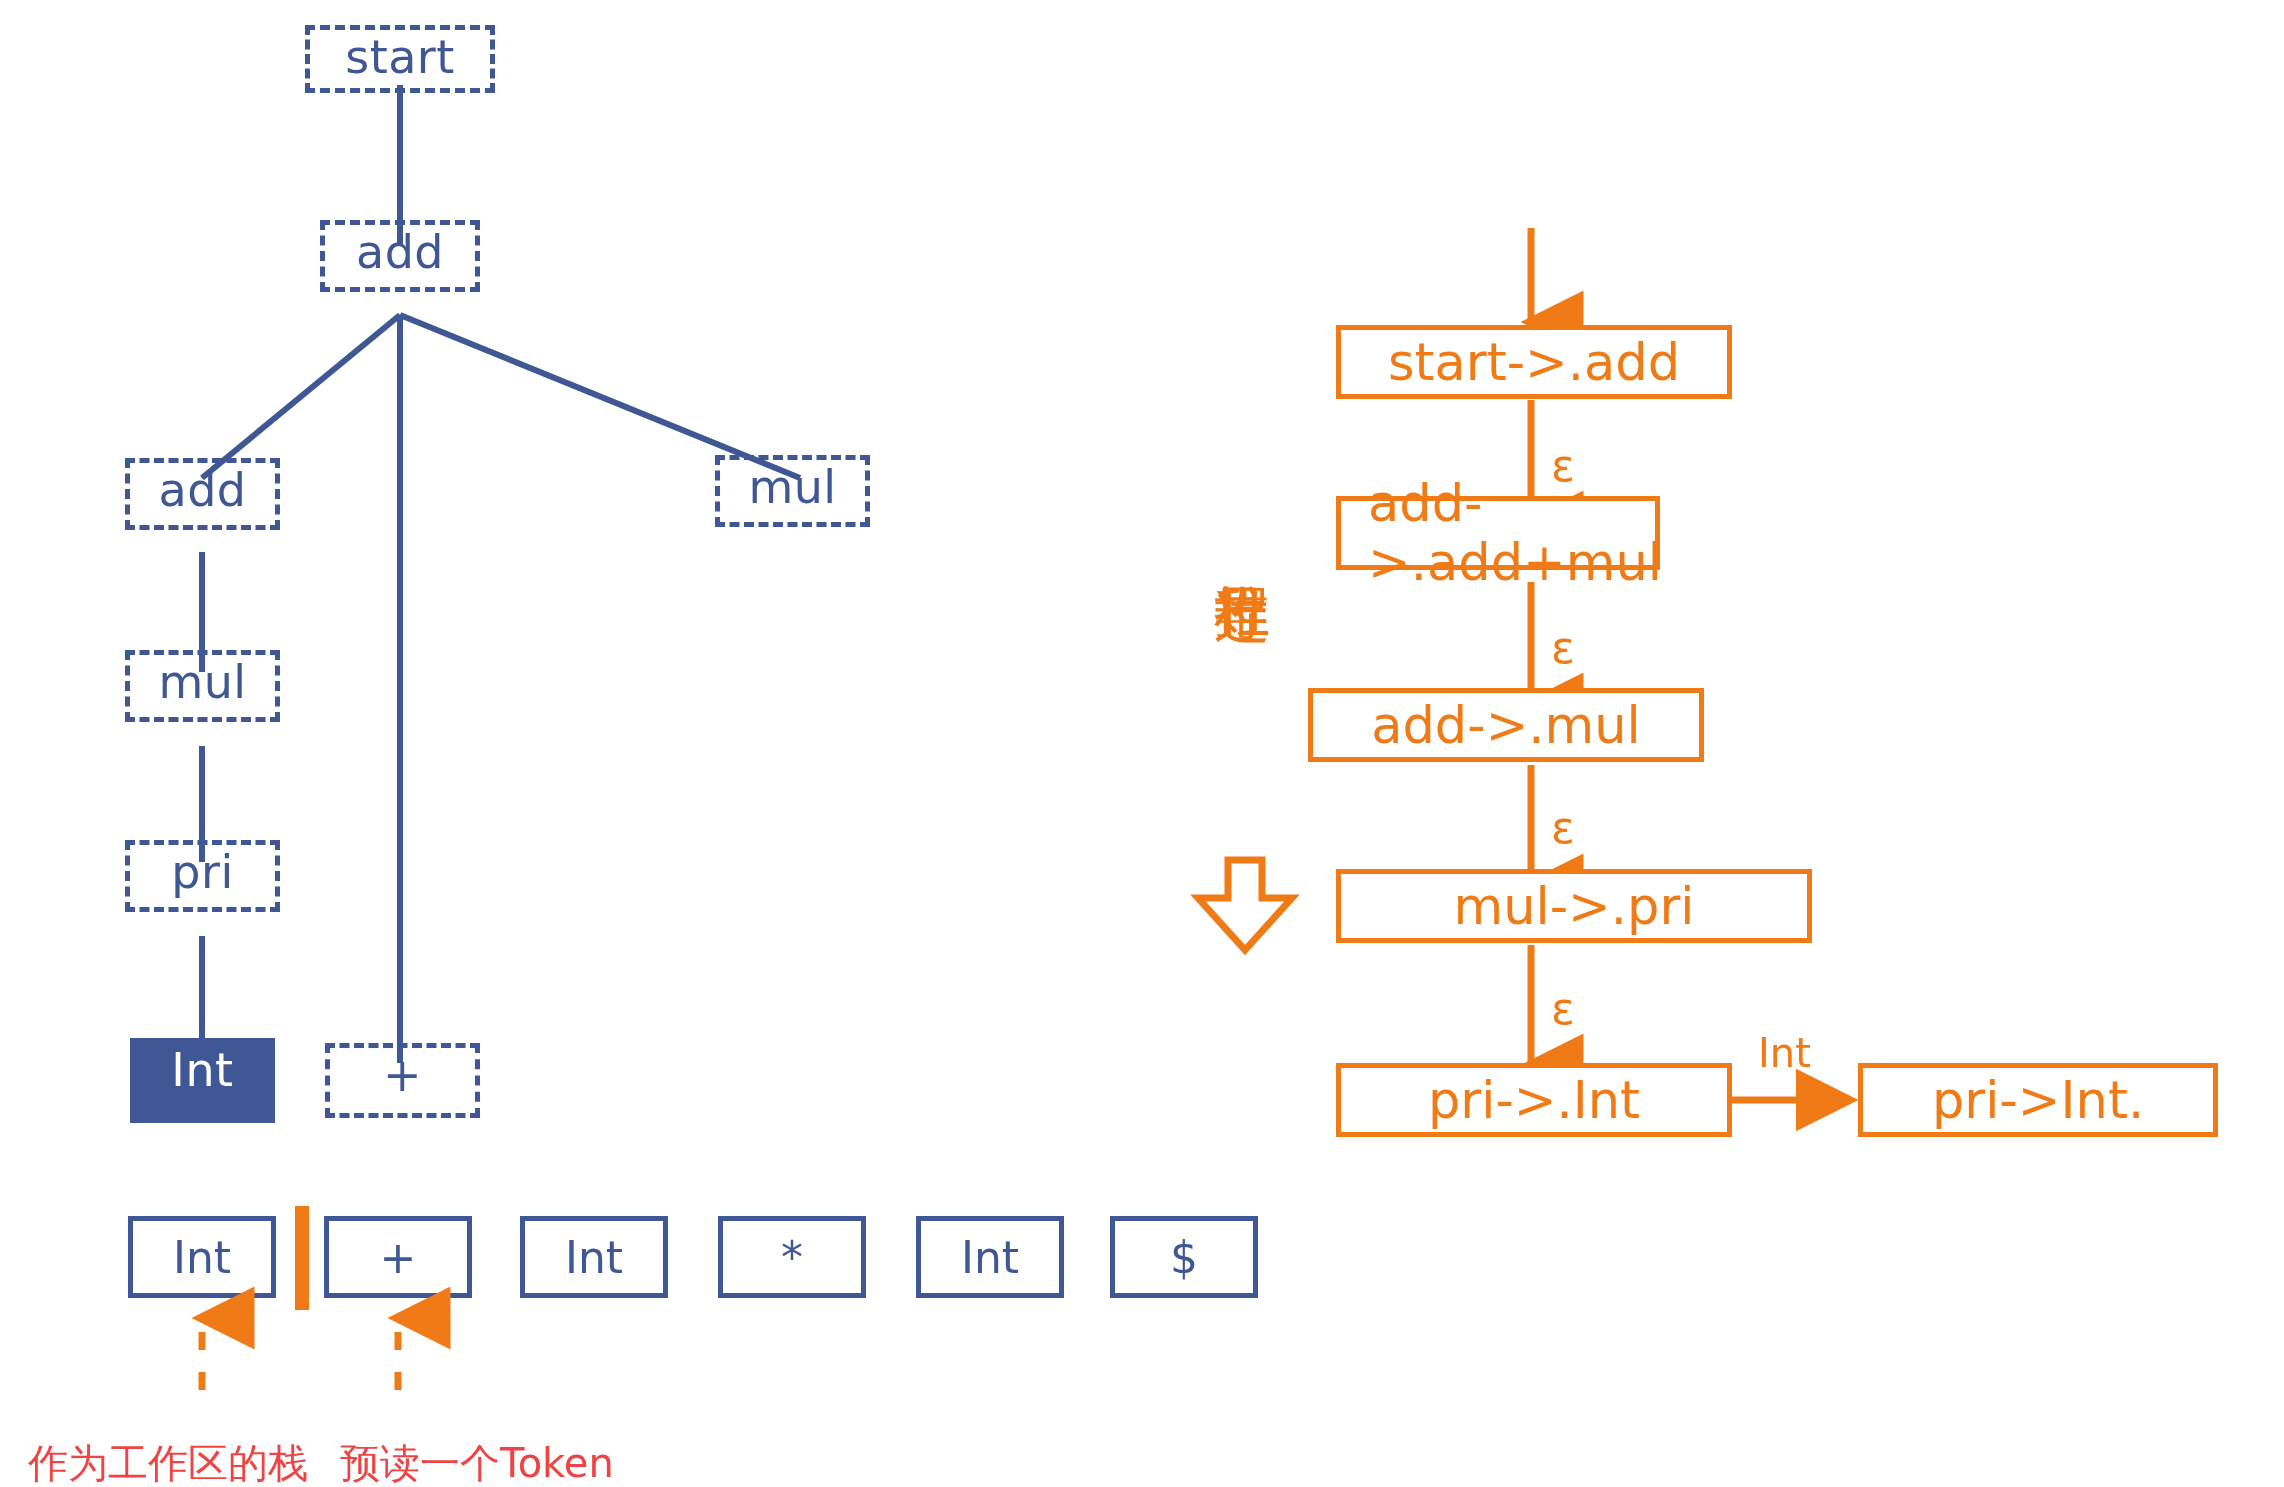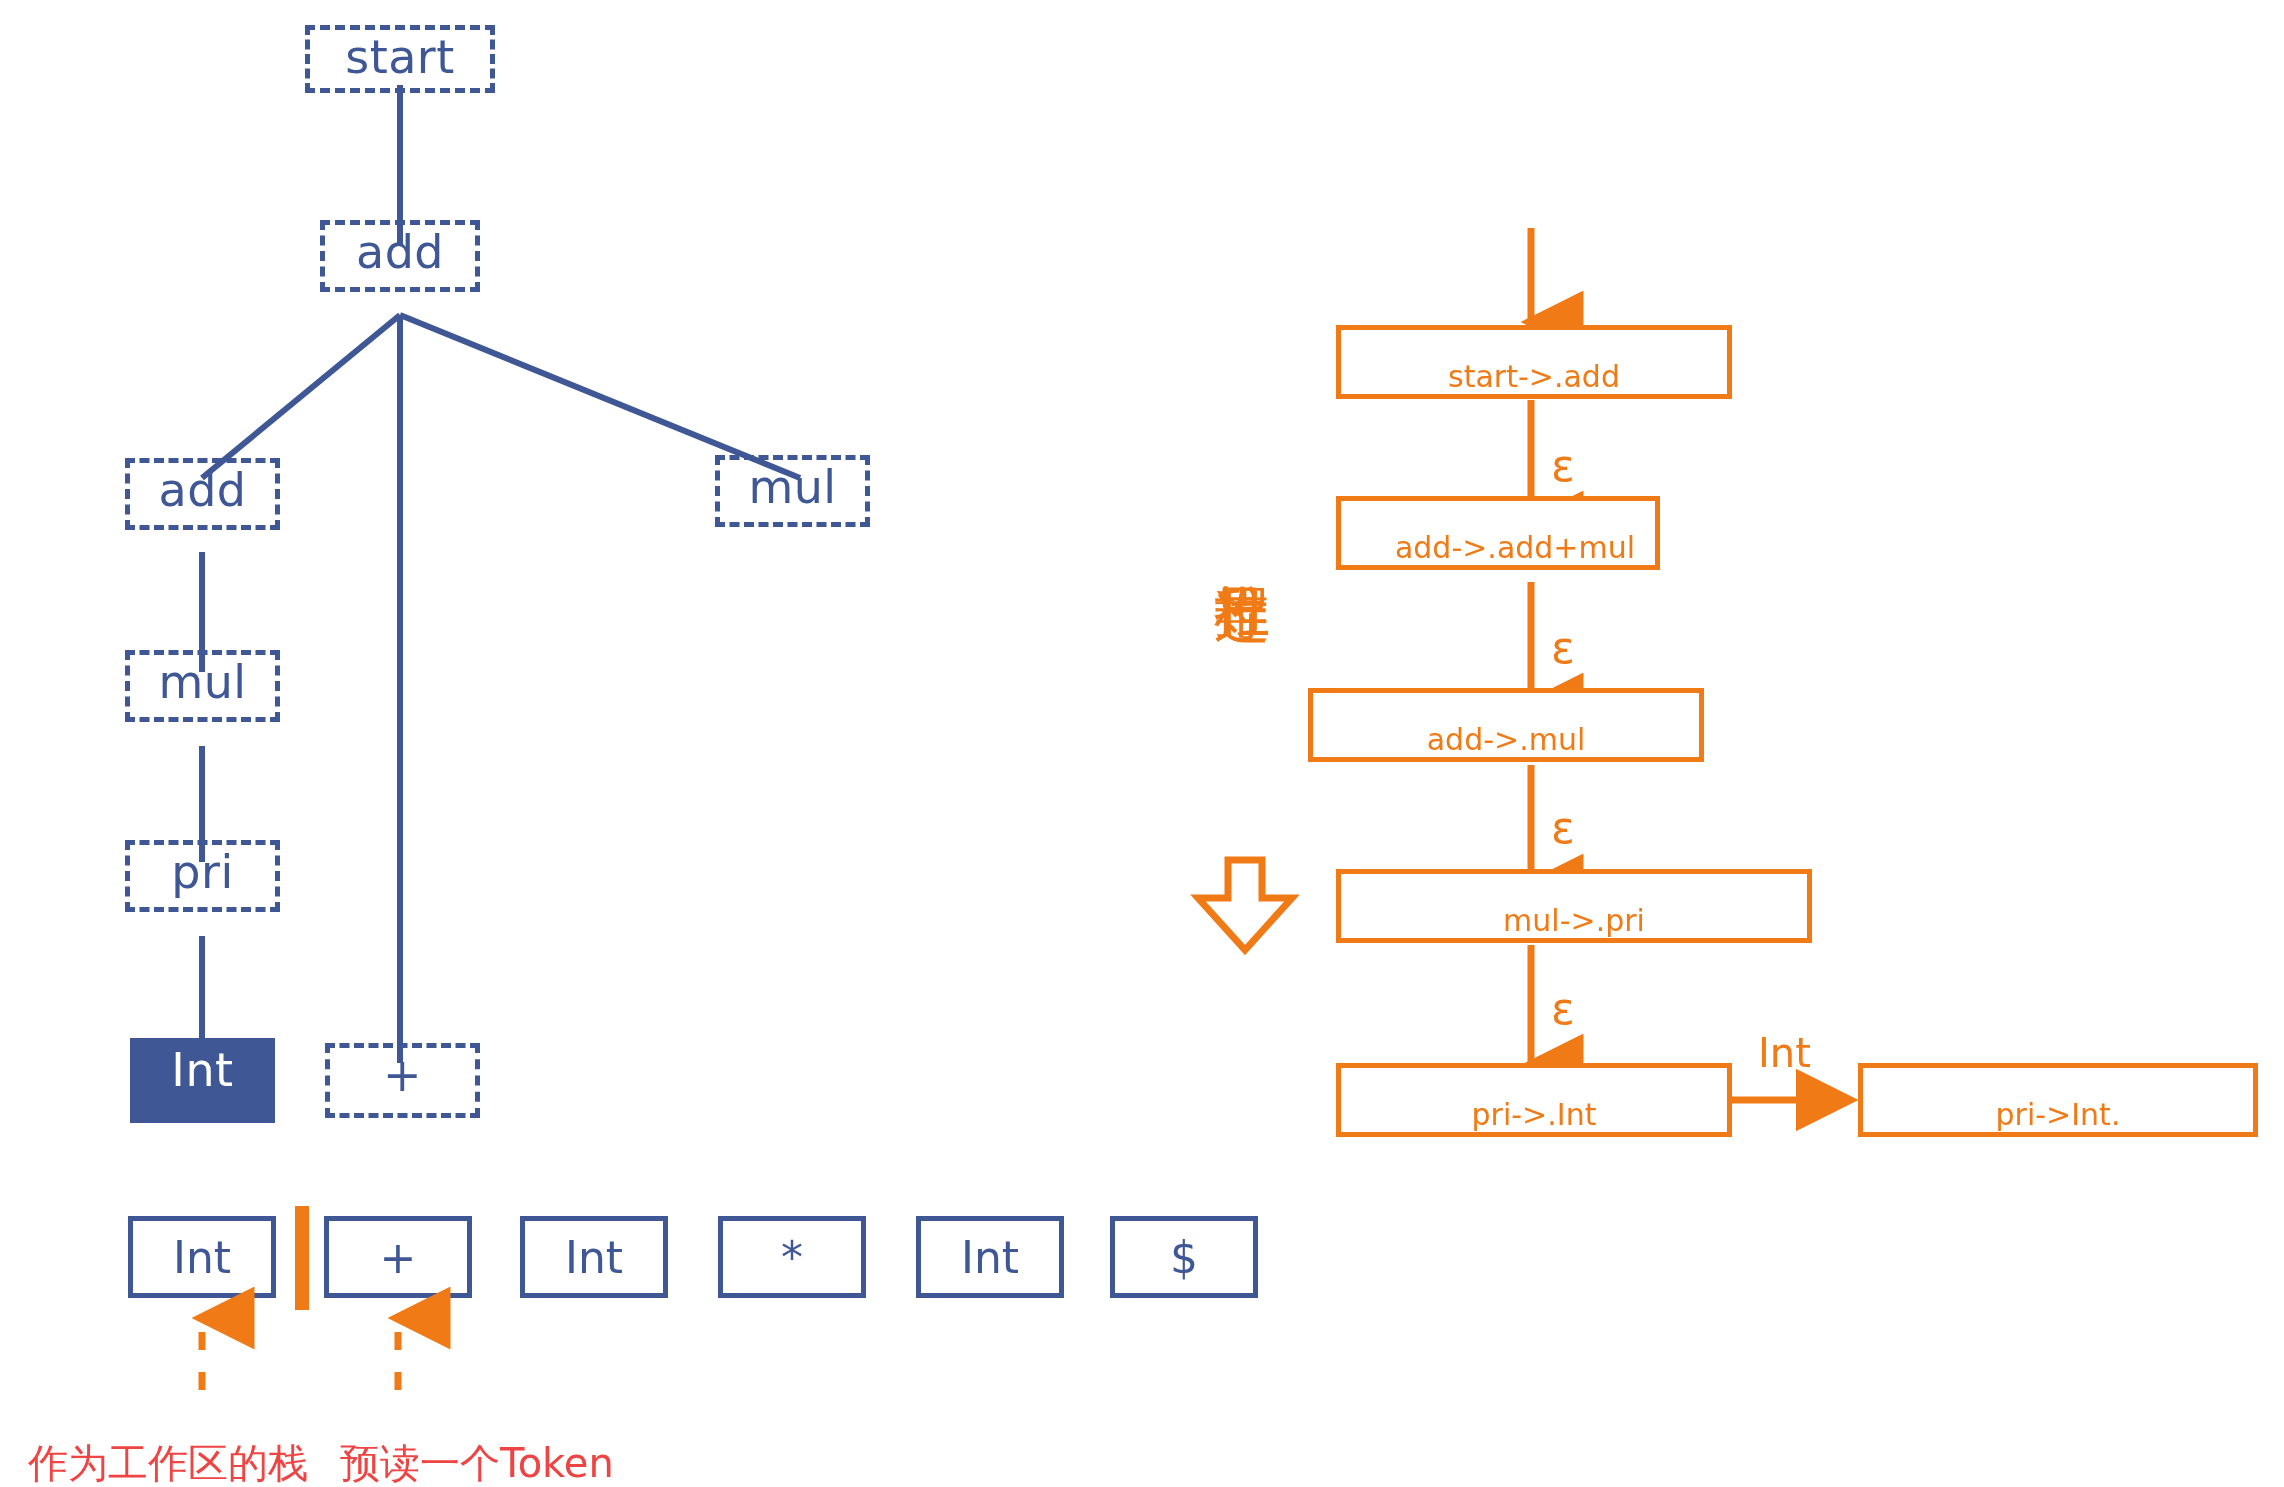--- a/index.html
+++ b/index.html
@@ -64,23 +64,23 @@
     background: #F07B16;
   }
 
   
   .obox {
     position: absolute;
     box-sizing: border-box;
     border: 5px solid #F07B16;
     color: #F07B16;
     display: flex;
-    align-items: flex-end;
+    align-items: center;
     justify-content: center;
-    font-size: 30px;
+    font-size: 51px;
     background: #ffffff;
     font-family: "DejaVu Sans", "Liberation Sans", sans-serif;
   }
   .olabel {
     position: absolute;
     color: #F07B16;
     font-size: 40px;
     font-family: "DejaVu Sans", "Liberation Sans", sans-serif;
     white-space: nowrap;
   }
@@ -247,17 +247,17 @@
     <span>mul-&gt;.pri</span>
   </div>
   <div class="olabel eps" style="left:1551px; top:983px;">ε</div>
 
   <div class="obox" style="left:1336px; top:1063px; width:396px; height:74px;">
     <span>pri-&gt;.Int</span>
   </div>
 
   <div class="olabel" style="left:1758px; top:1030px;">Int</div>
 
-  <div class="obox" style="left:1858px; top:1063px; width:400px; height:74px;">
+  <div class="obox" style="left:1858px; top:1063px; width:360px; height:74px;">
     <span>pri-&gt;Int.</span>
   </div>
 
 </div>
 
 </body></html>

